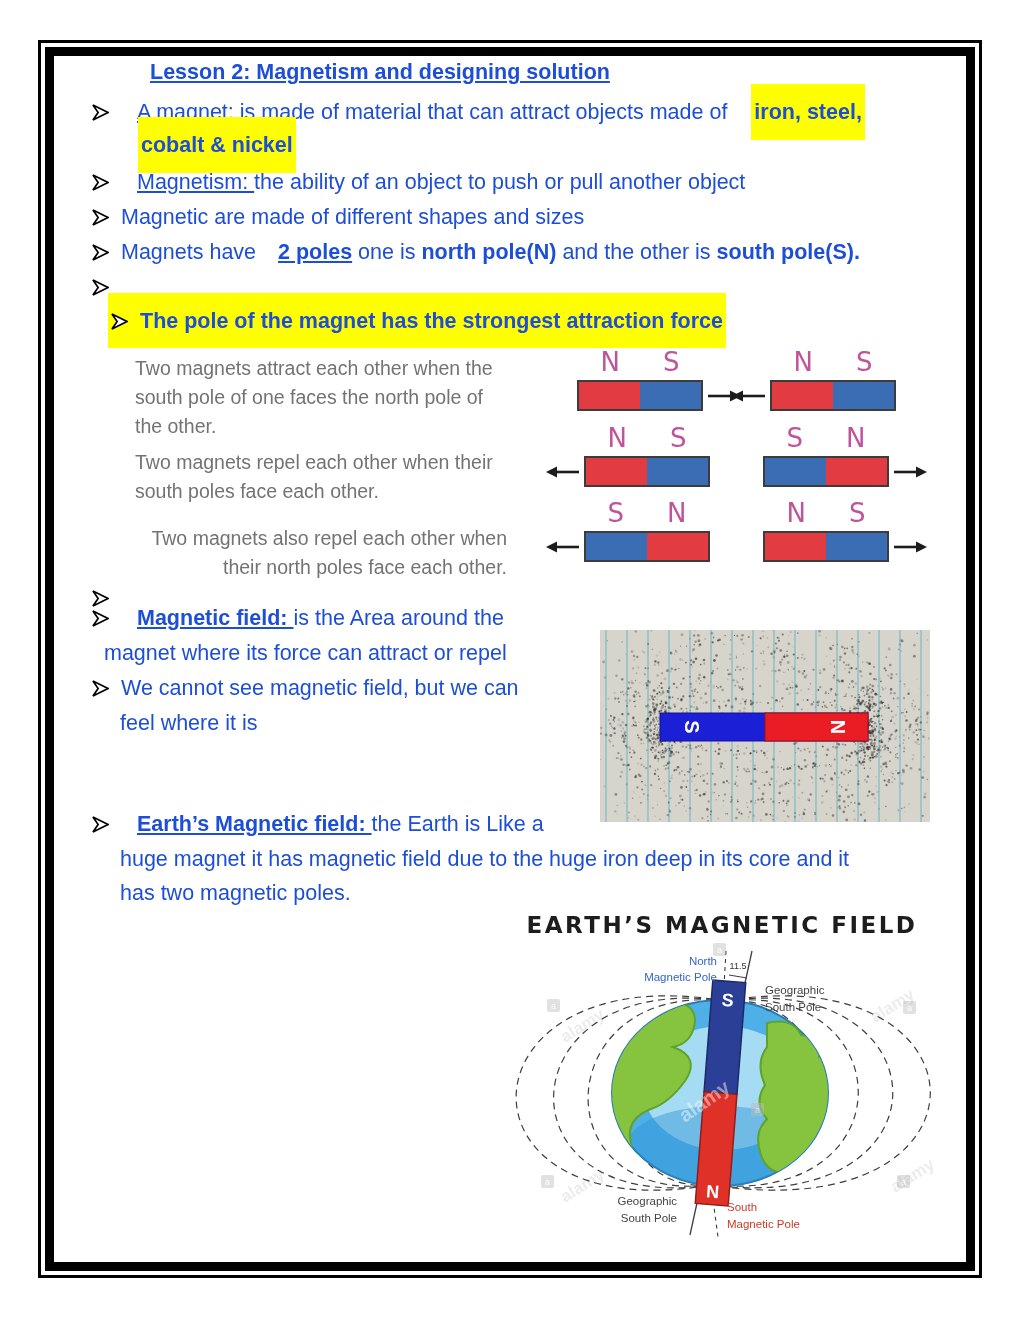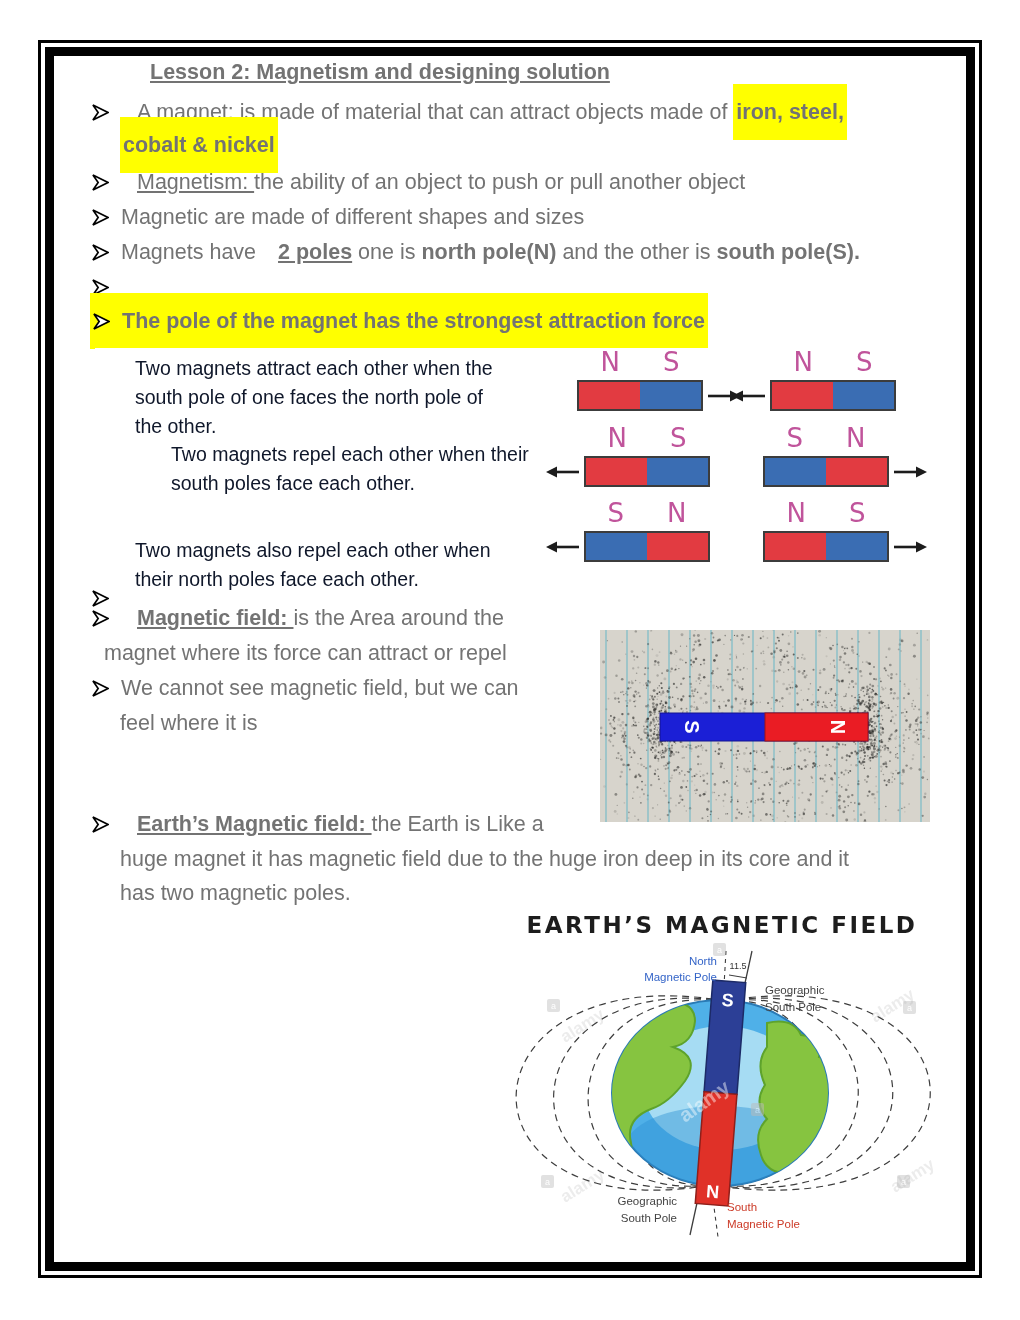--- a/index.html
+++ b/index.html
@@ -4,31 +4,31 @@
 <style>
   html,body{margin:0;padding:0;}
   body{
     width:1020px;height:1320px;position:relative;background:#ffffff;
     font-family:"Liberation Sans", sans-serif;color:#161616;overflow:hidden;
   }
   
   .frame-outer{position:absolute;left:38px;top:40px;width:938px;height:1232px;border:3px solid #000;}
   .frame-inner{position:absolute;inset:4px;border:9px solid #000;}
 
-  .t{position:absolute;white-space:nowrap;font-size:21.5px;line-height:28px;color:#737373;}
+  .t{position:absolute;white-space:nowrap;font-size:21.5px;line-height:28px;color:#1d4ed8;}
   .title{font-weight:bold;text-decoration:underline;}
   .u{text-decoration:underline;margin-left:16px;}
   .bold{font-weight:bold;}
-  .hl{background:#ffff00;padding:16px 3px;}
+  .hl{background:#ffff00;padding:16px 3px;margin-left:18px;}
 
   .bullet-icon{display:inline-block;width:17px;height:17px;margin-right:12px;vertical-align:-2px;}
 
   
   .fig1{position:absolute;left:95px;top:348px;width:840px;height:240px;background:#fff;}
-  .cap{position:absolute;left:40px;width:372px;font-size:19.5px;line-height:29px;color:#0f172a;}
+  .cap{position:absolute;left:40px;width:372px;font-size:19.5px;line-height:29px;color:#737373;}
   .munit{position:absolute;display:flex;align-items:center;gap:5px;height:31px;}
   .mbar{position:relative;display:flex;width:122px;height:27px;border:2px solid #3c3c3c;box-sizing:content-box;}
   .half{flex:1;}
   .c-red{background:#e23b41;}
   .c-blue{background:#3a6db3;}
   .poles{position:absolute;left:0;right:0;top:-33px;display:flex;justify-content:space-around;
          font-size:26px;line-height:26px;color:#c0549b;font-family:"DejaVu Sans",sans-serif;}
   .harrow{width:34px;height:14px;flex:none;}
   .flip{transform:scaleX(-1);}
 
@@ -77,22 +77,22 @@
 </div>
 
 <div class="t" style="left:90px;top:307px;">
   <span class="hl bold"><svg class="bullet-icon" viewBox="0 0 18 18">
         <polygon points="1,1 17,9 1,17 6.5,9" fill="#fff" stroke="#000" stroke-width="1.8"></polygon>
       </svg><span>The pole of the magnet has the strongest attraction force</span></span>
 </div>
 
 <div class="fig1">
   <div class="cap" style="top:6px;">Two magnets attract each other when the south pole of one faces the north pole of the other.</div>
-  <div class="cap" style="top:92px;margin-left:36px;">Two magnets repel each other when their south poles face each other.</div>
-  <div class="cap" style="top:188px;">Two magnets also repel each other when their north poles face each other.</div>
+  <div class="cap" style="top:100px;">Two magnets repel each other when their south poles face each other.</div>
+  <div class="cap" style="top:176px;text-align:right;">Two magnets also repel each other when their north poles face each other.</div>
 
   <div class="munit" style="left:482px;top:32px;">
     <div class="mbar">
       <div class="poles">
         <span>N</span>
         <span>S</span>
       </div>
       <div class="half c-red"></div>
       <div class="half c-blue"></div>
     </div>

